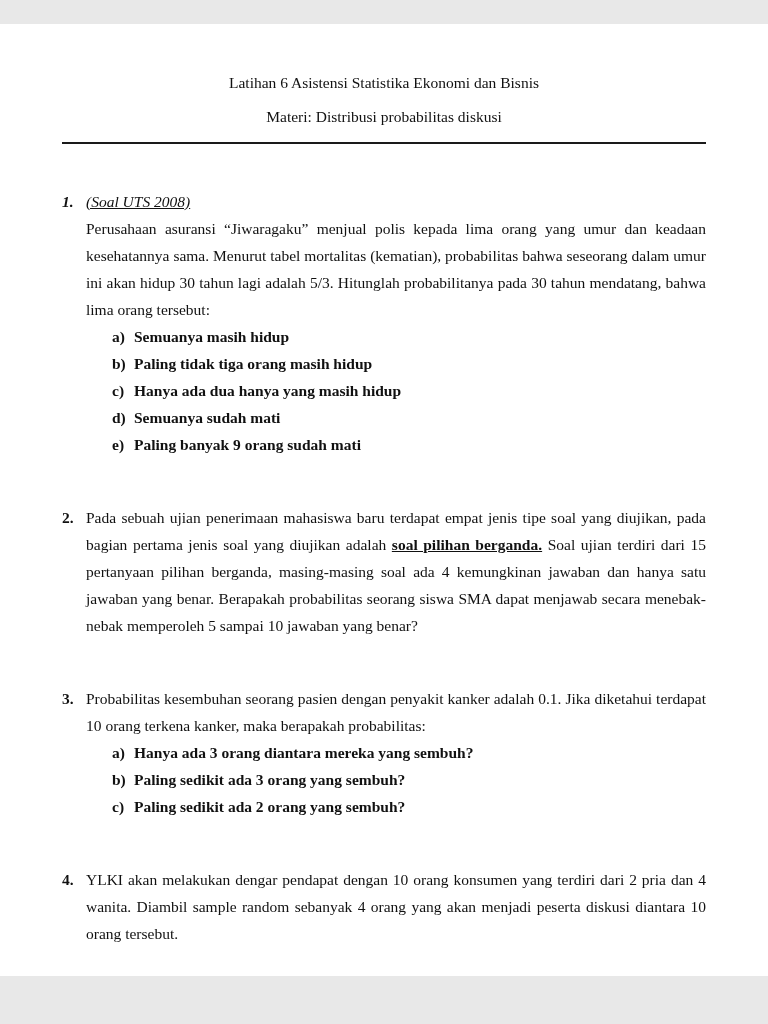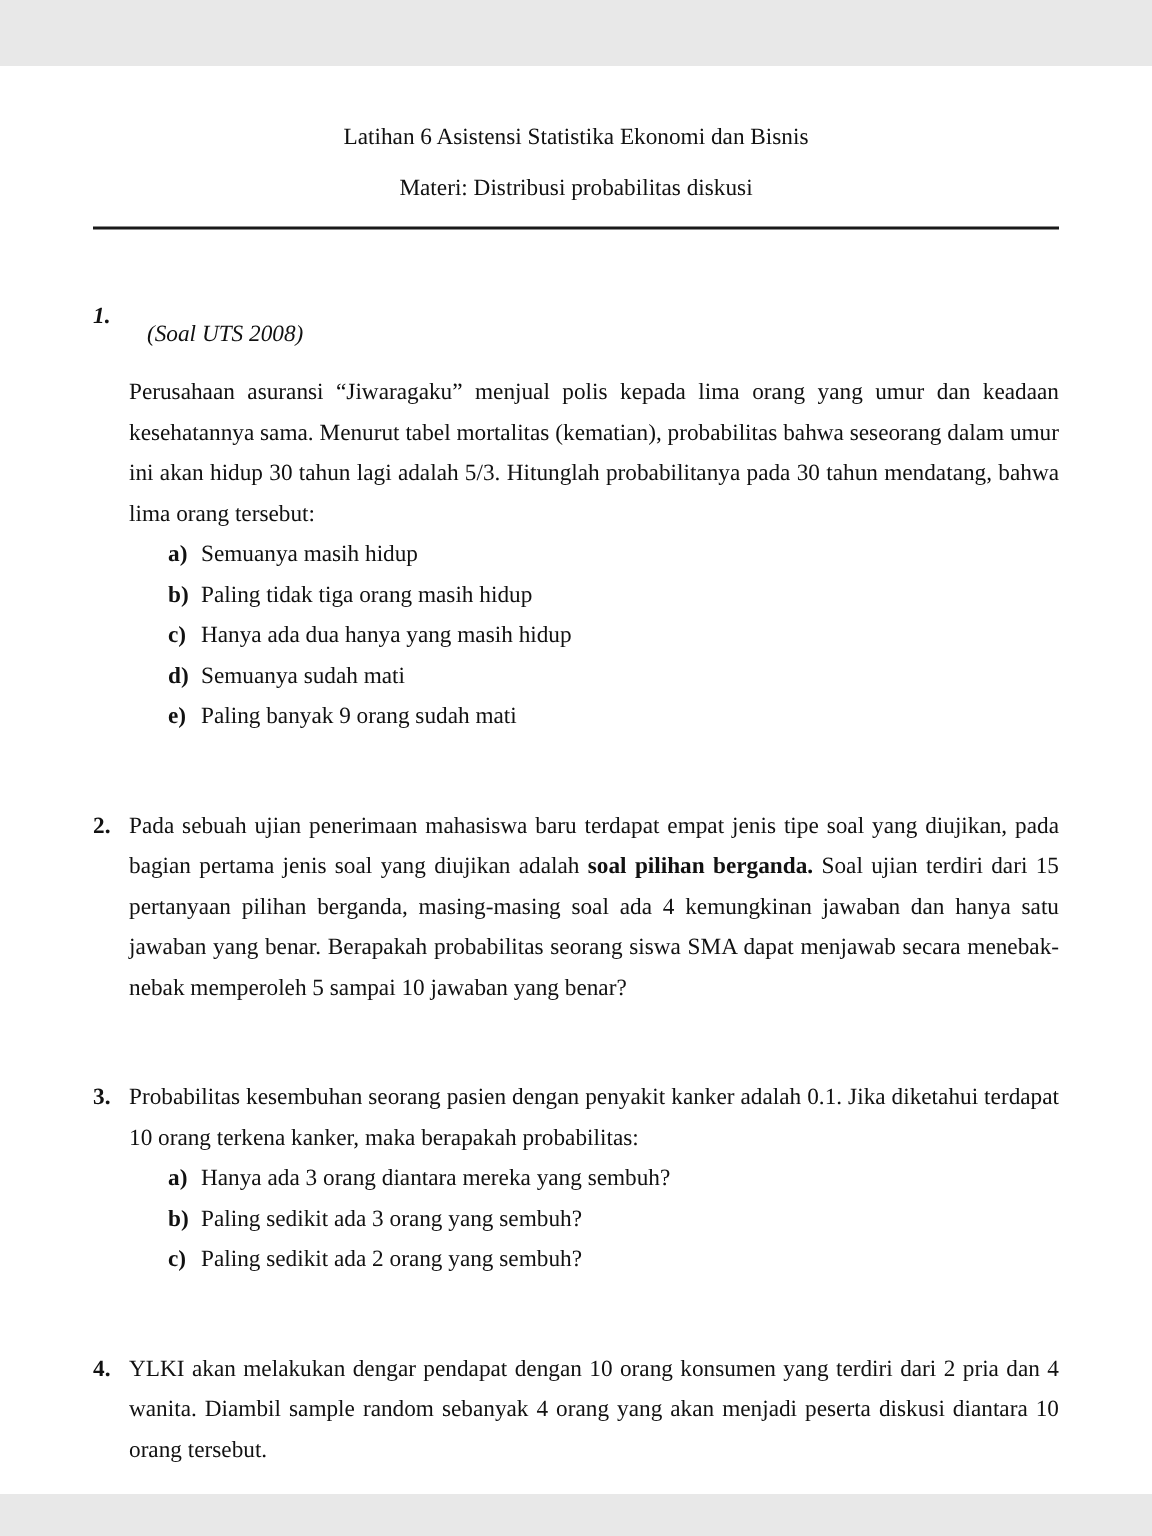--- a/index.html
+++ b/index.html
@@ -11,27 +11,27 @@
   .canvas {
     position:relative;
     width:768px;
     height:1024px;
     margin:0 auto;
     background:#e8e8e8;
     overflow:hidden;
   }
   .page {
     position:absolute;
-    top:44px;
+    top:24px;
     left:0;
     width:768px;
     height:952px;
     background:#ffffff;
     box-sizing:border-box;
-    padding:39px 62px 0 62px;
+    padding:50px 62px 0 62px;
   }
   .header p {
     margin:0 0 17px 0;
     text-align:center;
     font-size:15.5px;
     line-height:17px;
   }
   .rule {
     border:none;
     border-top:2px solid #1a1a1a;
@@ -45,38 +45,40 @@
   }
   .q + .q { margin-top:46px; }
   .qnum {
     width:24px;
     flex-shrink:0;
     font-weight:bold;
   }
   .qnum.italic { font-style:italic; }
   .qbody { flex:1; min-width:0; }
   .qtitle {
-    margin:12px;
+    margin:0;
     font-style:italic;
+    text-decoration:underline;
   }
   .qtext {
     margin:0;
     text-align:justify;
   }
   .bold-underline {
     font-weight:bold;
+    text-decoration:underline;
   }
   .opts { margin:0 0 0 26px; }
   .opt { display:flex; }
   .olabel {
     font-weight:bold;
     width:22px;
     flex-shrink:0;
   }
-  .otext { flex:1; }
+  .otext { flex:1;font-weight:bold; }
 </style>
 </head>
 <body>
 
 <div class="canvas">
   <div class="page">
 
     <div class="header">
       <p>Latihan 6 Asistensi Statistika Ekonomi dan Bisnis</p>
       <p>Materi: Distribusi probabilitas diskusi</p>

